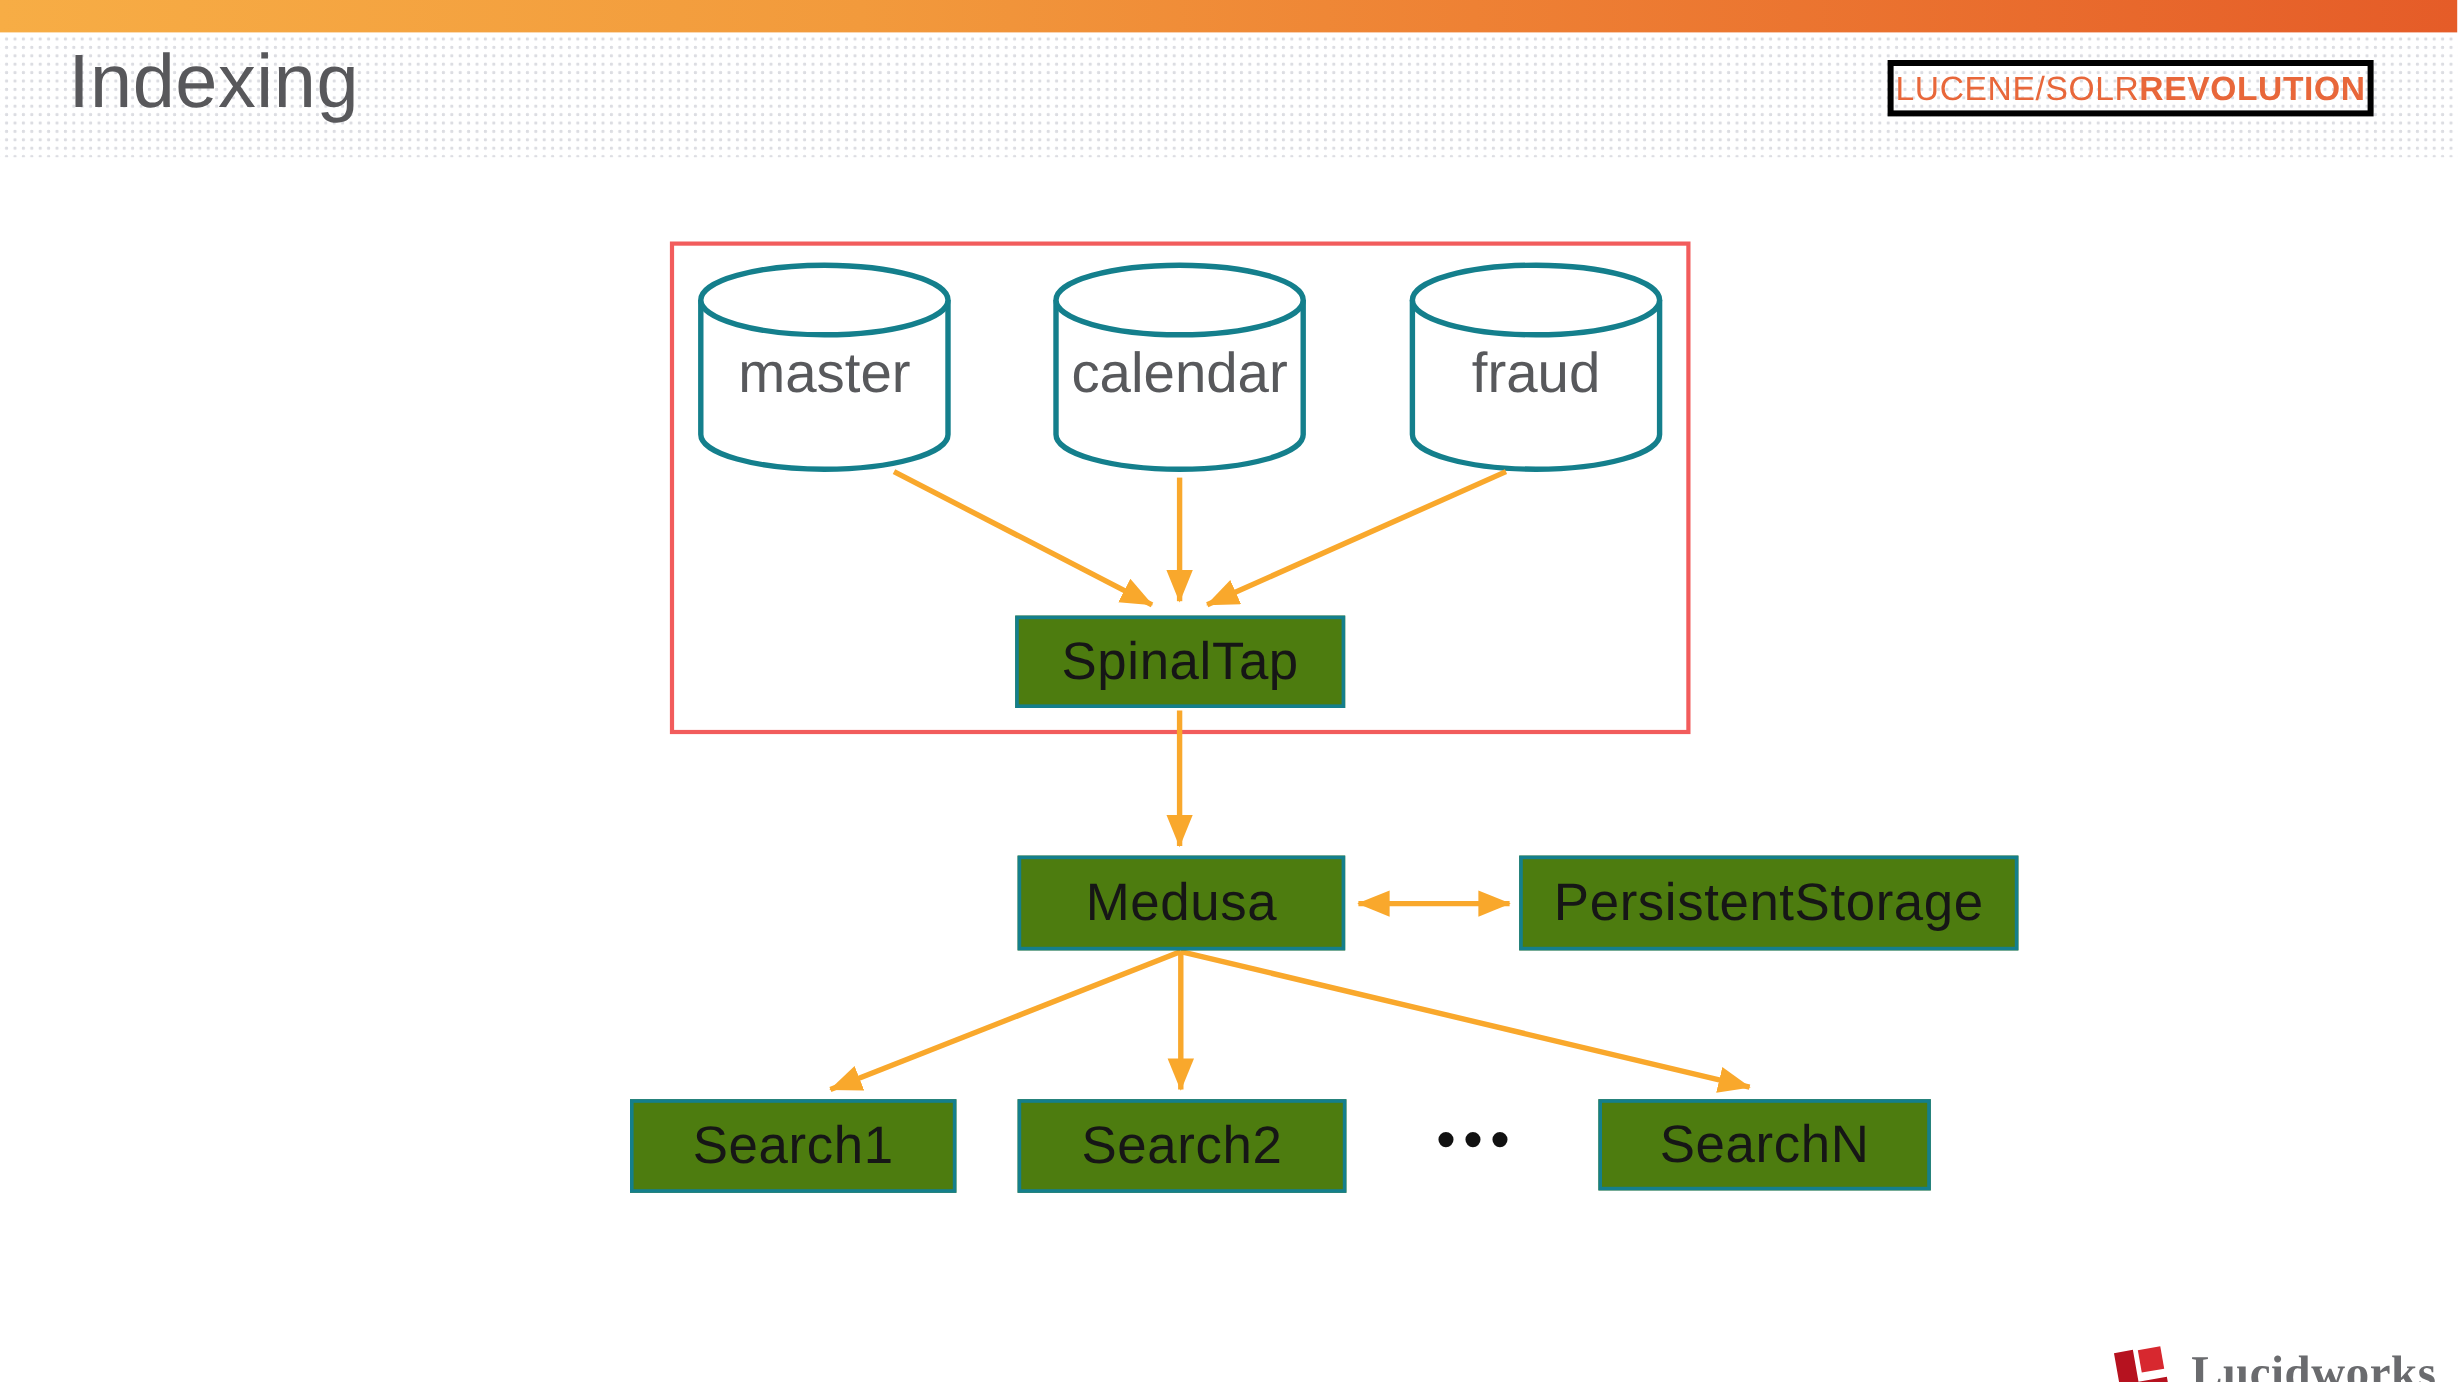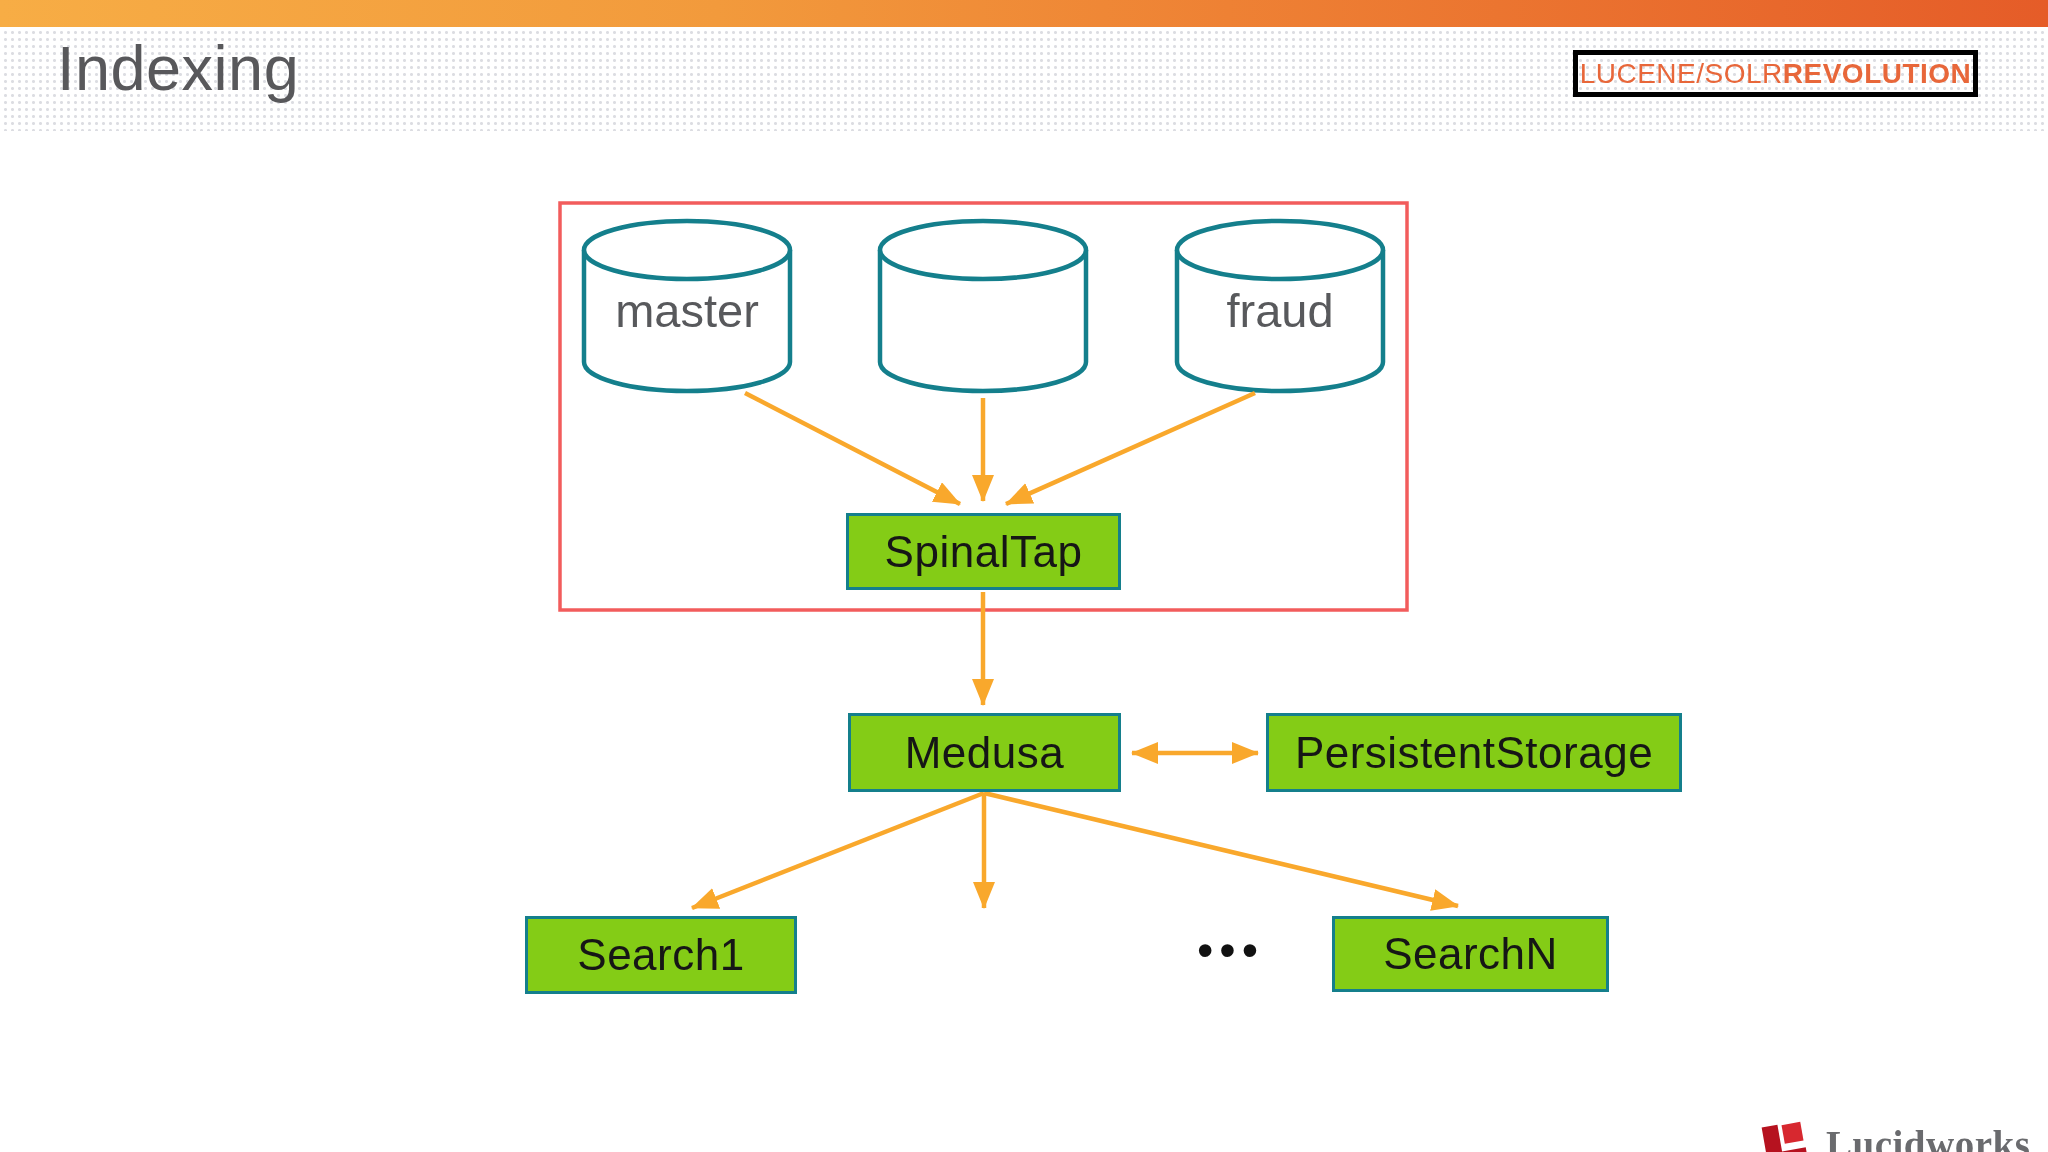--- a/index.html
+++ b/index.html
@@ -26,21 +26,21 @@
     position:absolute;left:1573px;top:50px;width:405px;height:47px;
     border:5px solid #000000;box-sizing:border-box;
     display:flex;align-items:center;justify-content:center;
     color:#E8673A;font-size:28px;letter-spacing:0.5px;white-space:nowrap;
   }
   .badge .bold{font-weight:700;}
   
   .diagram-svg{position:absolute;left:0;top:0;width:2048px;height:1152px;}
   
   .node{
-    position:absolute;background:#84cc16;border:3.5px solid #147F8C;
+    position:absolute;background:#4d7c0f;border:3.5px solid #147F8C;
     box-sizing:border-box;display:flex;align-items:center;justify-content:center;
     font-size:44px;color:#161616;letter-spacing:0.5px;
   }
   .db-label{
     position:absolute;width:210px;text-align:center;
     font-size:47px;color:#58595C;
   }
   .dots{
     position:absolute;left:1186px;top:925px;width:90px;text-align:center;
     font-size:44px;font-weight:700;color:#111;letter-spacing:7px;
@@ -94,30 +94,32 @@
       <path d="M1255,393 L1006,504" marker-end="url(#ah)"></path>
       <path d="M983,592 L983,705" marker-end="url(#ah)"></path>
       <path d="M1132,753 L1258,753" marker-start="url(#ah)" marker-end="url(#ah)"></path>
       <path d="M984,793 L692,908" marker-end="url(#ah)"></path>
       <path d="M984,793 L984,908" marker-end="url(#ah)"></path>
       <path d="M984,793 L1458,906" marker-end="url(#ah)"></path>
     </g>
   </svg>
 
   <div class="db-label" style="left:582px;top:283px">master</div>
+  <div class="db-label" style="left:878px;top:283px">calendar</div>
   <div class="db-label" style="left:1175px;top:283px">fraud</div>
 
   <div class="node" style="left:846px;top:513px;width:275px;height:77px">SpinalTap</div>
 
   <div class="node" style="left:848px;top:713px;width:273px;height:79px">Medusa</div>
 
   <div class="node" style="left:1266px;top:713px;width:416px;height:79px">PersistentStorage</div>
 
   <div class="node" style="left:525px;top:916px;width:272px;height:78px">Search1</div>
 
+  <div class="node" style="left:848px;top:916px;width:274px;height:78px">Search2</div>
 
   <div class="node" style="left:1332px;top:916px;width:277px;height:76px">SearchN</div>
 
   <div class="dots">•••</div>
 
   <div class="footer-logo">
     <svg width="56" height="58" viewBox="0 0 56 58">
       <g transform="rotate(-10 28 30)">
         <path d="M9,9 h16 v27 h24 v15 h-40 z" fill="#B6121F"></path>
         <rect x="29" y="10" width="19" height="19" fill="#D7282F"></rect>

